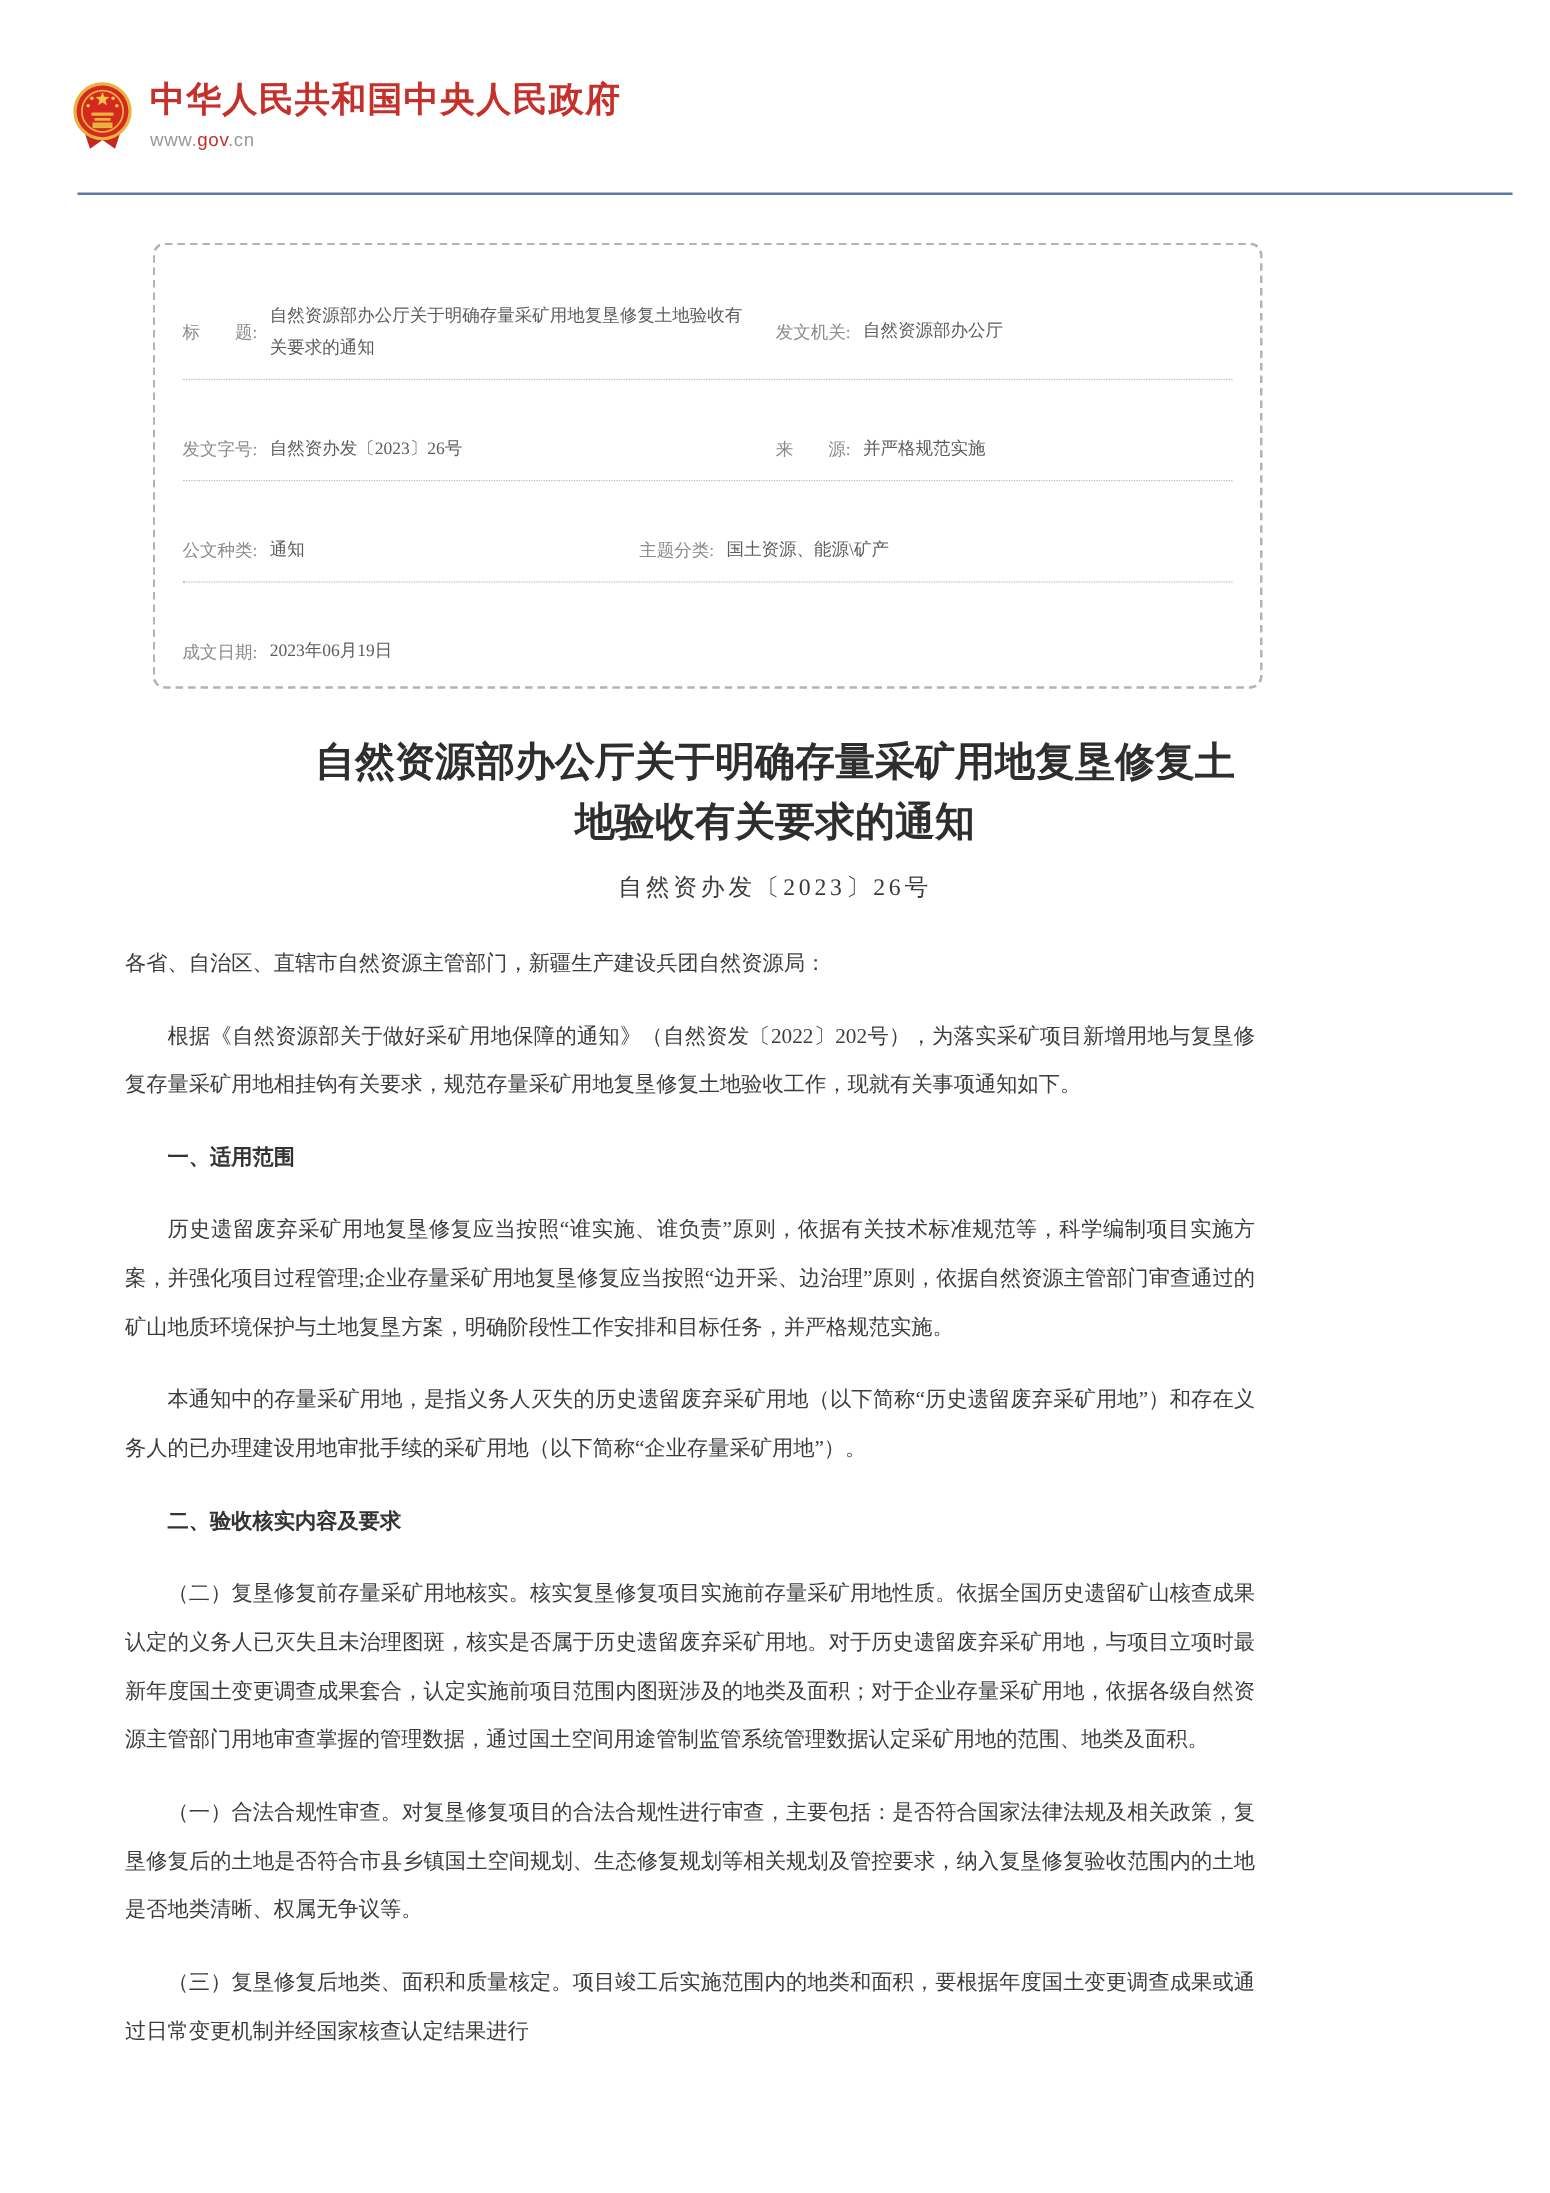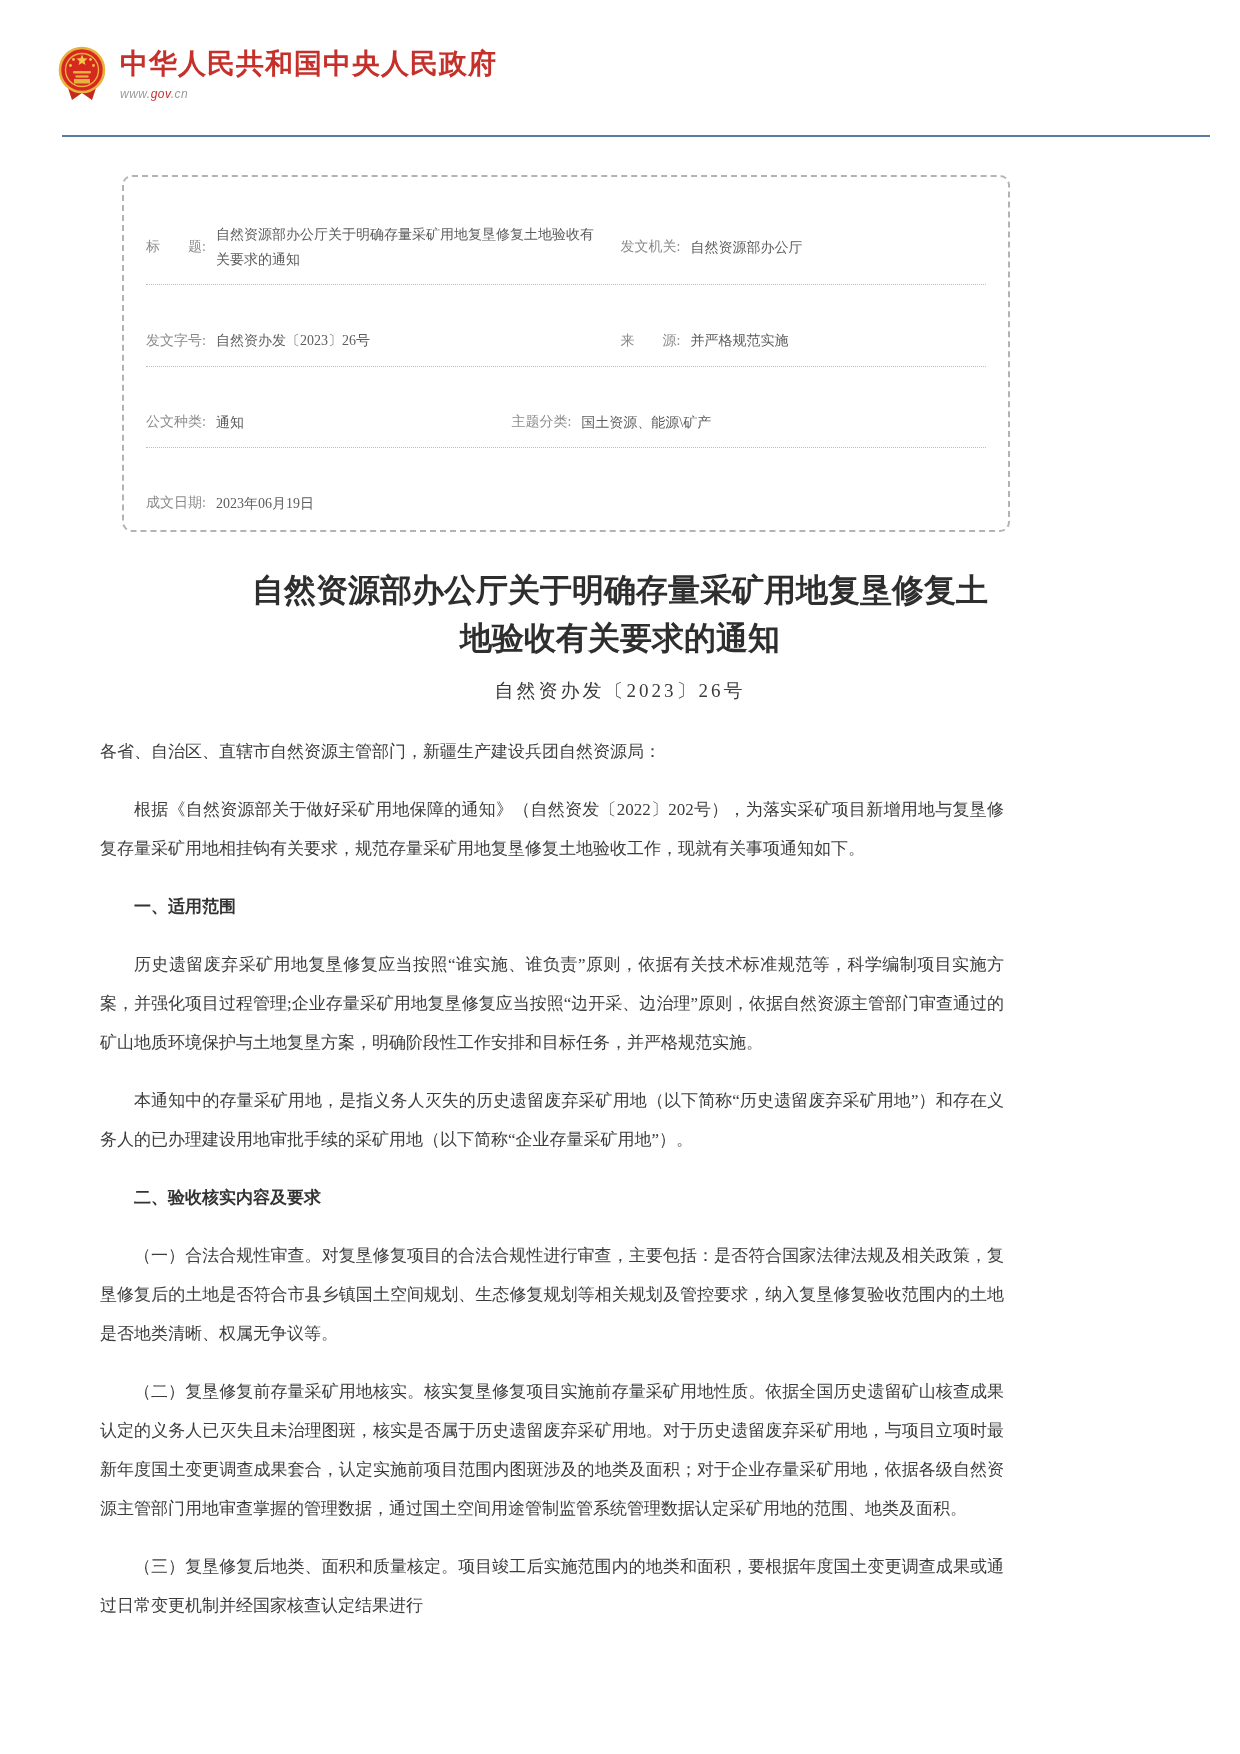--- a/index.html
+++ b/index.html
@@ -2,29 +2,29 @@
 <html lang="zh"><head>
 <meta charset="utf-8">
 <style>
   * { margin:0; padding:0; box-sizing:border-box; }
   html,body { background:#ffffff; }
   body {
     width:1240px; height:1754px; position:relative; overflow:hidden;
     font-family:"Liberation Serif","DejaVu Serif",serif;
   }
   
-  .logo-row { display:flex; align-items:center; gap:14px; padding:46px 0 0 58px; }
+  .logo-row { display:flex; align-items:flex-end; gap:14px; padding:63px 0 0 58px; }
   .emblem { width:48px; height:56px; flex:0 0 auto; }
   .site-title {
     font-family:"Liberation Sans","DejaVu Sans",sans-serif;
     font-size:28px; font-weight:700; color:#c5302b; letter-spacing:1px; line-height:1.2;
   }
   .site-url {
     font-family:"Liberation Sans","DejaVu Sans",sans-serif;
-    font-size:12px; color:#9a9a9a; margin-top:7px; letter-spacing:.5px;font-style:italic;
+    font-size:15px; color:#9a9a9a; margin-top:7px; letter-spacing:.5px;
   }
   .site-url .red { color:#c5302b; }
   .divider { margin:33px 30px 0 62px; border-top:2px solid #5b7ba3; }
   
   .meta-box {
     margin:38px 0 0 122px; width:888px;
     border:2px dashed #b3b3b3; border-radius:10px;
     padding:2px 22px; font-size:14px; color:#5c5c5c;
   }
   .meta-row { display:flex; align-items:center; padding:12px 0; border-bottom:1px dotted #bdbdbd; min-height:46px; }
@@ -123,17 +123,17 @@
 <main>
   <h1 class="doc-title">自然资源部办公厅关于明确存量采矿用地复垦修复土地验收有关要求的通知</h1>
   <div class="doc-number">自然资办发〔2023〕26号</div>
   <div class="doc-body">
     <p class="salutation">各省、自治区、直辖市自然资源主管部门，新疆生产建设兵团自然资源局：</p>
     <p class="para">根据《自然资源部关于做好采矿用地保障的通知》（自然资发〔2022〕202号），为落实采矿项目新增用地与复垦修复存量采矿用地相挂钩有关要求，规范存量采矿用地复垦修复土地验收工作，现就有关事项通知如下。</p>
     <p class="heading">一、适用范围</p>
     <p class="para">历史遗留废弃采矿用地复垦修复应当按照“谁实施、谁负责”原则，依据有关技术标准规范等，科学编制项目实施方案，并强化项目过程管理;企业存量采矿用地复垦修复应当按照“边开采、边治理”原则，依据自然资源主管部门审查通过的矿山地质环境保护与土地复垦方案，明确阶段性工作安排和目标任务，并严格规范实施。</p>
     <p class="para">本通知中的存量采矿用地，是指义务人灭失的历史遗留废弃采矿用地（以下简称“历史遗留废弃采矿用地”）和存在义务人的已办理建设用地审批手续的采矿用地（以下简称“企业存量采矿用地”）。</p>
     <p class="heading">二、验收核实内容及要求</p>
+    <p class="para">（二）复垦修复前存量采矿用地核实。核实复垦修复项目实施前存量采矿用地性质。依据全国历史遗留矿山核查成果认定的义务人已灭失且未治理图斑，核实是否属于历史遗留废弃采矿用地。对于历史遗留废弃采矿用地，与项目立项时最新年度国土变更调查成果套合，认定实施前项目范围内图斑涉及的地类及面积；对于企业存量采矿用地，依据各级自然资源主管部门用地审查掌握的管理数据，通过国土空间用途管制监管系统管理数据认定采矿用地的范围、地类及面积。</p>
     <p class="para">（一）合法合规性审查。对复垦修复项目的合法合规性进行审查，主要包括：是否符合国家法律法规及相关政策，复垦修复后的土地是否符合市县乡镇国土空间规划、生态修复规划等相关规划及管控要求，纳入复垦修复验收范围内的土地是否地类清晰、权属无争议等。</p>
-    <p class="para">（二）复垦修复前存量采矿用地核实。核实复垦修复项目实施前存量采矿用地性质。依据全国历史遗留矿山核查成果认定的义务人已灭失且未治理图斑，核实是否属于历史遗留废弃采矿用地。对于历史遗留废弃采矿用地，与项目立项时最新年度国土变更调查成果套合，认定实施前项目范围内图斑涉及的地类及面积；对于企业存量采矿用地，依据各级自然资源主管部门用地审查掌握的管理数据，通过国土空间用途管制监管系统管理数据认定采矿用地的范围、地类及面积。</p>
     <p class="para">（三）复垦修复后地类、面积和质量核定。项目竣工后实施范围内的地类和面积，要根据年度国土变更调查成果或通过日常变更机制并经国家核查认定结果进行</p>
   </div>
 </main>
 
 </body></html>

